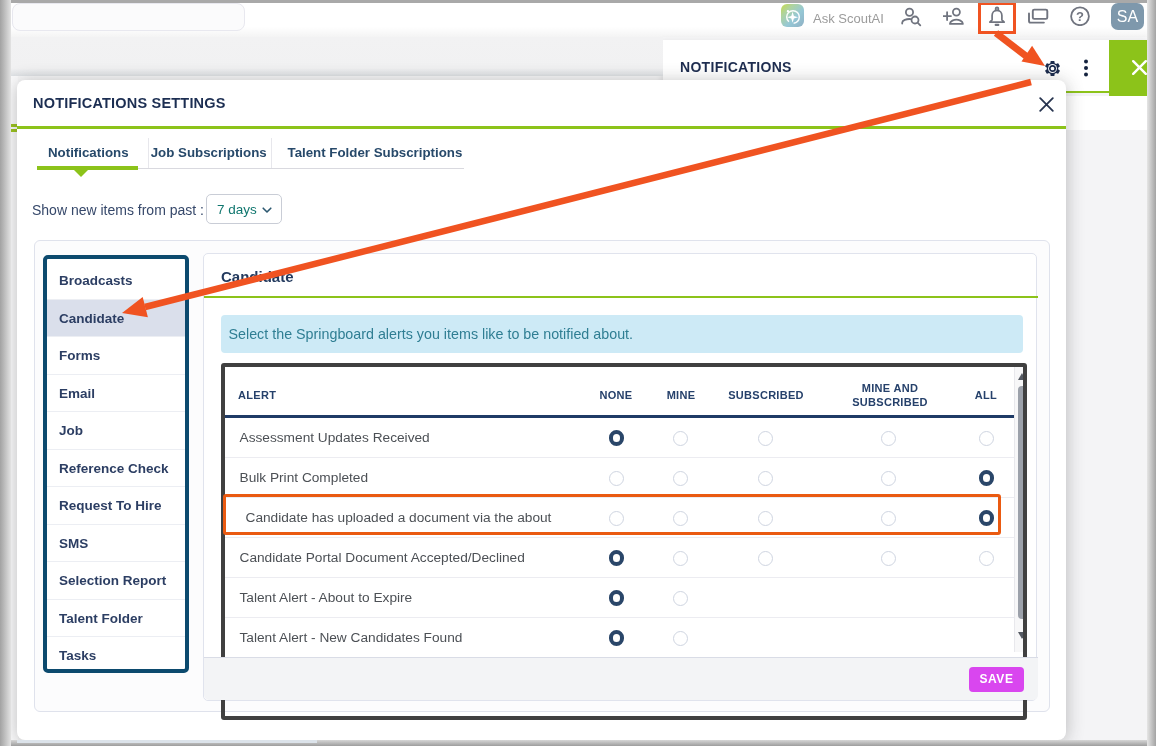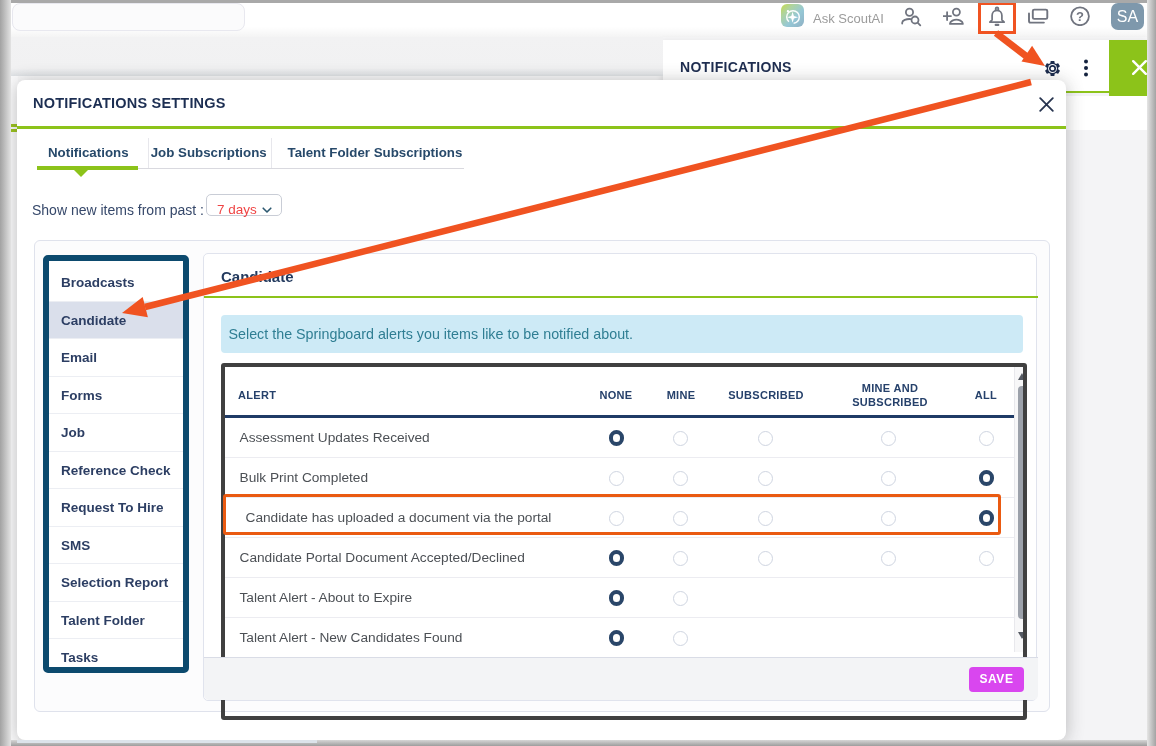--- a/index.html
+++ b/index.html
@@ -33,27 +33,27 @@
 
   .tabtxt { top:65px; font-size:13.3px; font-weight:bold; color:#27496a; }
   #tab-underline-gray { left:120.5px; top:87.5px; width:326px; height:1.2px; background:#d9d9df; }
   #tab-underline-green { left:19.5px; top:85.5px; width:101px; height:4px; background:#8cc31a; }
   #tab-tri { left:57px; top:89.5px; width:0; height:0;
     border-left:7px solid transparent; border-right:7px solid transparent;
     border-top:7px solid #8cc31a; }
   .tabsep { top:58px; width:1px; height:30px; background:#e7e7ec; }
 
   #show-label { left:15px; top:122px; font-size:14px; color:#36486a; }
-  #dropdown { left:189px; top:114px; width:76px; height:22px; border:1px solid #c9cdd6;
-    border-radius:5px; background:#fff; color:#ef4444; font-size:13.5px; }
+  #dropdown { left:189px; top:114px; width:76px; height:30px; border:1px solid #c9cdd6;
+    border-radius:5px; background:#fff; color:#0f766e; font-size:13.5px; }
 
   #wrapper { left:17px; top:160px; width:1016px; height:472px;
     border:1px solid #dfe2ec; border-radius:6px; background:#fcfcfd; }
 
-  #menu { left:8px; top:14px; width:146px; height:418px; border:6px solid #0c4a6e;
+  #menu { left:8px; top:14px; width:146px; height:418px; border:4px solid #0c4a6e;
     border-radius:5px; background:#fff; overflow:hidden; padding-top:3px; }
   .mi { position:relative; height:37.5px; line-height:37.5px; padding-left:12px;
     font-size:13.5px; font-weight:bold; color:#2c3e63; border-bottom:1px solid #eceef3; }
   .mi.sel { background:#dadfeb; }
 
   #content { left:168px; top:12px; width:834px; height:448px; border:1px solid #e0e3ed;
     border-radius:5px; background:#fff; }
   #c-head { left:17px; top:14px; font-size:15px; font-weight:bold; color:#233a5e; }
   #c-greenline { left:0; top:42px; width:834px; height:2px; background:#8cc31a; }
   #infobar { left:17px; top:61px; width:802px; height:38px; background:#cdeaf6;
@@ -197,22 +197,22 @@
       <span style="position:absolute;left:10px;top:7px;">7 days</span>
       <svg class="icon" style="position:absolute;left:55px;top:12px;" width="10" height="7" viewBox="0 0 10 7" fill="none" stroke="#2c5870" stroke-width="1.6" stroke-linecap="round" stroke-linejoin="round">
         <path d="M1.2 1.2 L5 5 L8.8 1.2"></path>
       </svg>
     </div>
 
     <div class="abs" id="wrapper">
       <div class="abs" id="menu">
         <div class="mi">Broadcasts</div>
         <div class="mi sel">Candidate</div>
+        <div class="mi">Forms</div>
         <div class="mi">Email</div>
-        <div class="mi">Forms</div>
         <div class="mi">Job</div>
         <div class="mi">Reference Check</div>
         <div class="mi">Request To Hire</div>
         <div class="mi">SMS</div>
         <div class="mi">Selection Report</div>
         <div class="mi">Talent Folder</div>
         <div class="mi">Tasks</div>
       </div>
       <div class="abs" id="content">
         <div class="abs" id="c-head">Candidate</div>
@@ -237,21 +237,21 @@
           </div>
           <div class="trow" style="top:91px;">
             <div class="rowtxt">Bulk Print Completed</div>
             <div class="rad-un" style="left:384px;"></div>
             <div class="rad-un" style="left:448.3px;"></div>
             <div class="rad-un" style="left:532.5px;"></div>
             <div class="rad-un" style="left:656px;"></div>
             <div class="rad-sel" style="left:753.6px;"></div>
           </div>
           <div class="trow" style="top:131px;">
-            <div class="rowtxt" style="left:20.5px;">Candidate has uploaded a document via the portal</div>
+            <div class="rowtxt" style="left:20.5px;">Candidate has uploaded a document via the about</div>
             <div class="rad-un" style="left:384px;"></div>
             <div class="rad-un" style="left:448.3px;"></div>
             <div class="rad-un" style="left:532.5px;"></div>
             <div class="rad-un" style="left:656px;"></div>
             <div class="rad-sel" style="left:753.6px;"></div>
           </div>
           <div class="trow" style="top:171px;">
             <div class="rowtxt">Candidate Portal Document Accepted/Declined</div>
             <div class="rad-sel" style="left:383.7px;"></div>
             <div class="rad-un" style="left:448.3px;"></div>

